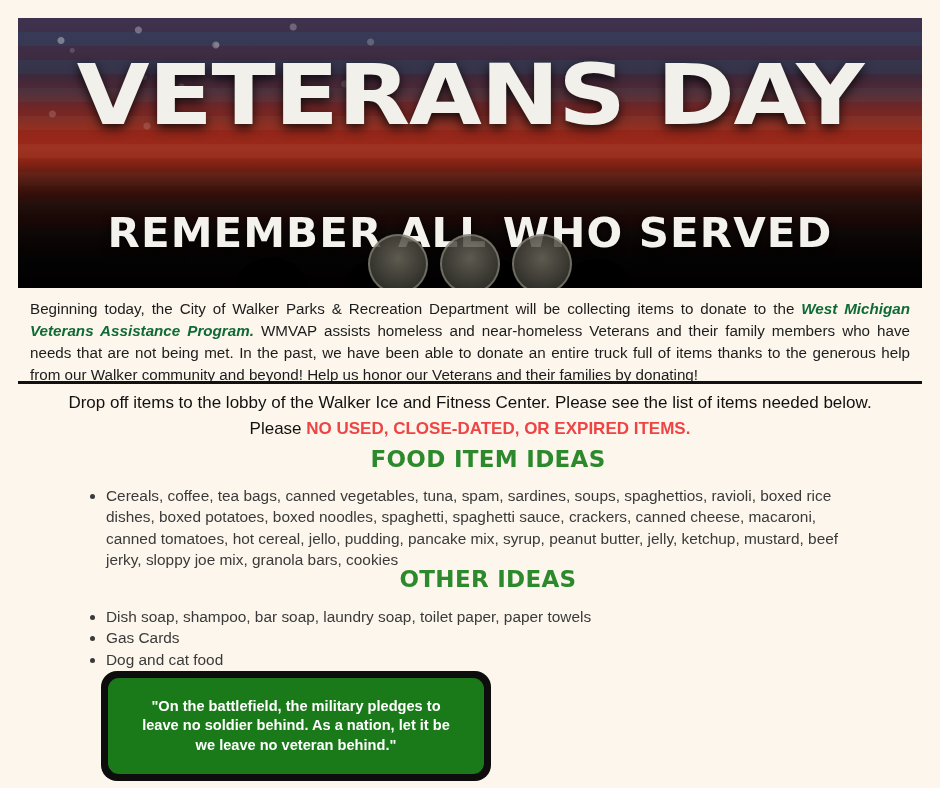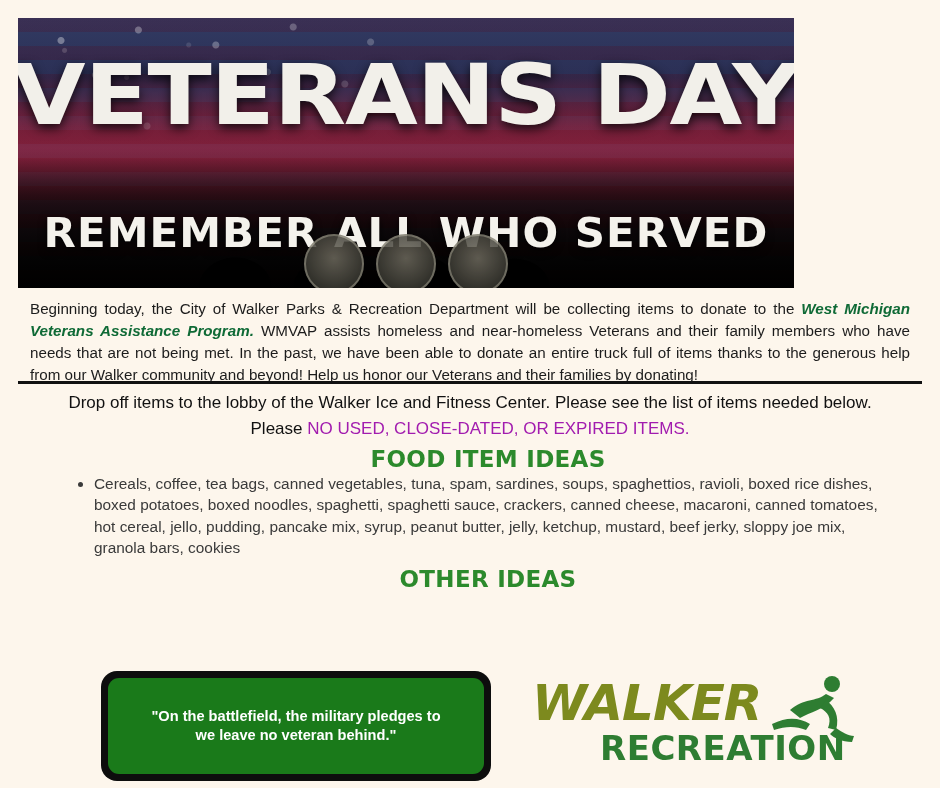--- a/index.html
+++ b/index.html
@@ -19,24 +19,24 @@
     height: 788px;
     background: #fdf6ec;
     box-sizing: border-box;
   }
 
   
   .hero {
     position: absolute;
     left: 18px;
     top: 18px;
-    width: 776px;
+    width: 904px;
     height: 270px;
     overflow: hidden;
-    background: #4c1d95;
+    background: #c2410c;
   }
   .hero-flag {
     position: absolute;
     inset: 0;
     background:
       
       radial-gradient(circle at 6% 12%, rgba(255,255,255,0.18) 0 2px, transparent 3px),
       radial-gradient(circle at 14% 22%, rgba(255,255,255,0.14) 0 2px, transparent 3px),
       radial-gradient(circle at 22% 10%, rgba(255,255,255,0.12) 0 2px, transparent 3px),
       linear-gradient(to bottom,
@@ -169,40 +169,40 @@
     position: absolute;
     left: 60px;
     top: 390px;
     width: 820px;
     text-align: center;
     font-size: 17px;
     line-height: 1.5;
     color: #111;
   }
   .dropoff .warn {
-    color: #a21caf;
-    font-weight: normal;
+    color: #ef4444;
+    font-weight: bold;
   }
 
   
   .section-head {
     text-align: center;
     font-family: "DejaVu Sans", sans-serif;
     font-weight: bold;
     font-size: 23px;
     color: #2c8a2c;
     letter-spacing: 0.3px;
     margin-left: 36px;
   }
   .head-food { position: absolute; left: 0; right: 0; top: 446px; }
   .head-other { position: absolute; left: 0; right: 0; top: 566px; }
 
   
   ul.items {
-    margin: 0;
+    margin: 12px;
     padding: 0 0 0 34px;
     list-style: disc;
   }
   ul.items li {
     font-size: 15.4px;
     line-height: 1.38;
     color: #3a3a3a;
     margin: 0;
   }
   .food-list {
@@ -316,35 +316,32 @@
   </div>
 
   <div class="section-head head-food">FOOD ITEM IDEAS</div>
   <div class="food-list">
     <ul class="items">
       <li>Cereals, coffee, tea bags, canned vegetables, tuna, spam, sardines, soups, spaghettios, ravioli, boxed rice dishes, boxed potatoes, boxed noodles, spaghetti, spaghetti sauce, crackers, canned cheese, macaroni, canned tomatoes, hot cereal, jello, pudding, pancake mix, syrup, peanut butter, jelly, ketchup, mustard, beef jerky, sloppy joe mix, granola bars, cookies</li>
     </ul>
   </div>
 
   <div class="section-head head-other">OTHER IDEAS</div>
+  <div class="other-list">
+    <ul class="items">
+      <li>Dish soap, shampoo, bar soap, laundry soap, toilet paper, paper towels</li>
+      <li>Gas Cards</li>
+      <li>Dog and cat food</li>
+    </ul>
+  </div>
 
   <div class="quote-wrap">
     <div class="quote-inner">
       <div class="quote-text">
         <div>"On the battlefield, the military pledges to</div>
+        <div>leave no soldier behind.  As a nation, let it be</div>
         <div>we leave no veteran behind."</div>
       </div>
     </div>
   </div>
 
-  <div class="logo">
-    <div class="logo-walker">WALKER</div>
-    <div class="logo-rec">RECREATION</div>
-    <svg class="logo-runner" viewBox="0 0 86 72">
-      <circle cx="62" cy="12" r="8" fill="#2e7d32"></circle>
-      <path d="M20 38 C34 26, 46 30, 56 22 L64 26 C54 38, 40 40, 30 46 Z" fill="#2e7d32"></path>
-      <path d="M56 28 C64 34, 70 44, 66 58 L58 56 C62 46, 58 40, 50 36 Z" fill="#2e7d32"></path>
-      <path d="M2 52 C18 44, 30 46, 40 52 L36 58 C26 54, 16 54, 4 58 Z" fill="#2e7d32"></path>
-      <path d="M66 56 C72 60, 78 64, 84 64 L82 70 C72 70, 64 66, 60 62 Z" fill="#2e7d32"></path>
-    </svg>
-  </div>
 
 </div>
 
 </body></html>

